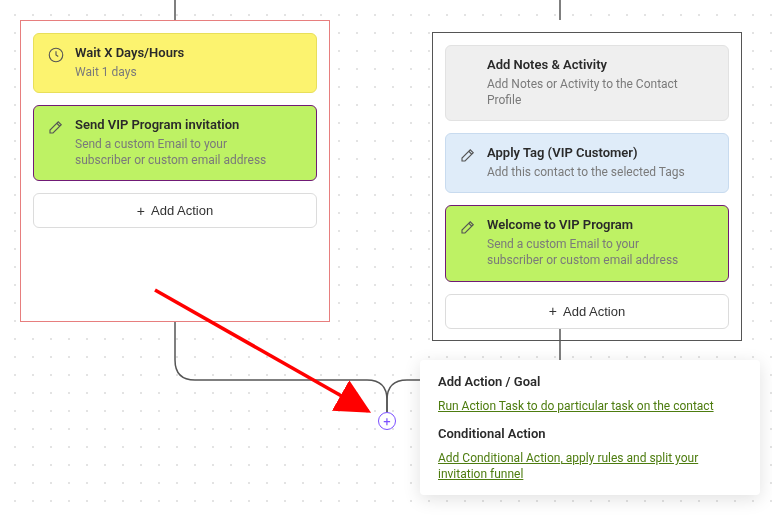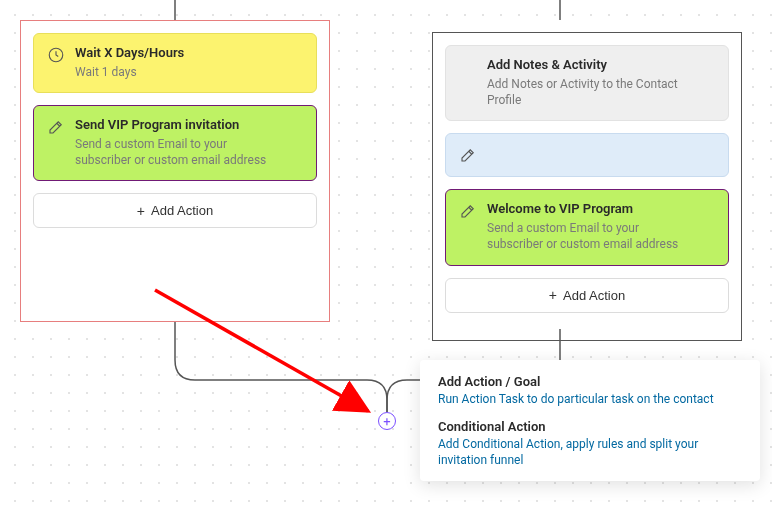--- a/index.html
+++ b/index.html
@@ -76,21 +76,21 @@
     width: 340px;
     background: #fff;
     box-shadow: 0 4px 18px rgba(0,0,0,0.12);
     border-radius: 4px;
     padding: 14px 18px 12px 18px;
     z-index: 10;
   }
   .popup .opt { margin-bottom: 12px; }
   .popup .opt:last-child { margin-bottom: 0; }
   .popup .opt-title { font-size: 13px; font-weight: 600; color: #2a2a2a; }
-  .popup .opt-desc  { font-size: 12px; color: #0369a1; line-height: 1.35; margin-top: 2px; }
+  .popup .opt-desc  { font-size: 12px; color: #4d7c0f; line-height: 1.35; margin-top: 9px; text-decoration: underline; }
   
   .plus-node {
     position: absolute;
     top: 412px; left: 378px;
     width: 18px; height: 18px;
     border: 1.5px solid #7b4fff;
     border-radius: 50%;
     display: flex; align-items: center; justify-content: center;
     color: #7b4fff;
     font-size: 13px;
@@ -162,20 +162,24 @@
     <div class="txt" style="padding-left:28px;">
       <div class="title">Add Notes &amp; Activity</div>
       <div class="desc">Add Notes or Activity to the Contact Profile</div>
     </div>
   </div>
   <div class="card card-blue">
     <svg class="icon" viewBox="0 0 24 24">
       <path d="M4 20 L4 16 L15 5 L19 9 L8 20 Z"></path>
         <path d="M13 7 L17 11"></path>
     </svg>
+    <div class="txt">
+      <div class="title">Apply Tag (VIP Customer)</div>
+      <div class="desc">Add this contact to the selected Tags</div>
+    </div>
   </div>
   <div class="card card-green">
     <svg class="icon" viewBox="0 0 24 24">
       <path d="M4 20 L4 16 L15 5 L19 9 L8 20 Z"></path>
         <path d="M13 7 L17 11"></path>
     </svg>
     <div class="txt">
       <div class="title">Welcome to VIP Program</div>
       <div class="desc">Send a custom Email to your subscriber or custom email address</div>
     </div>

